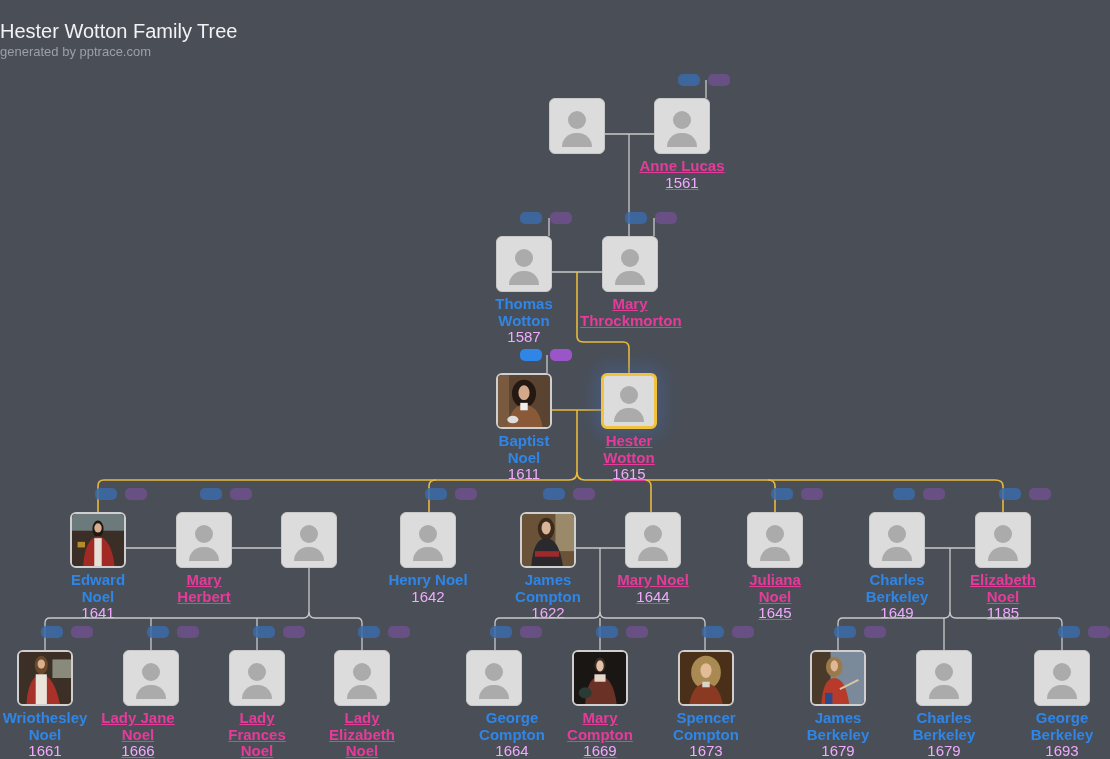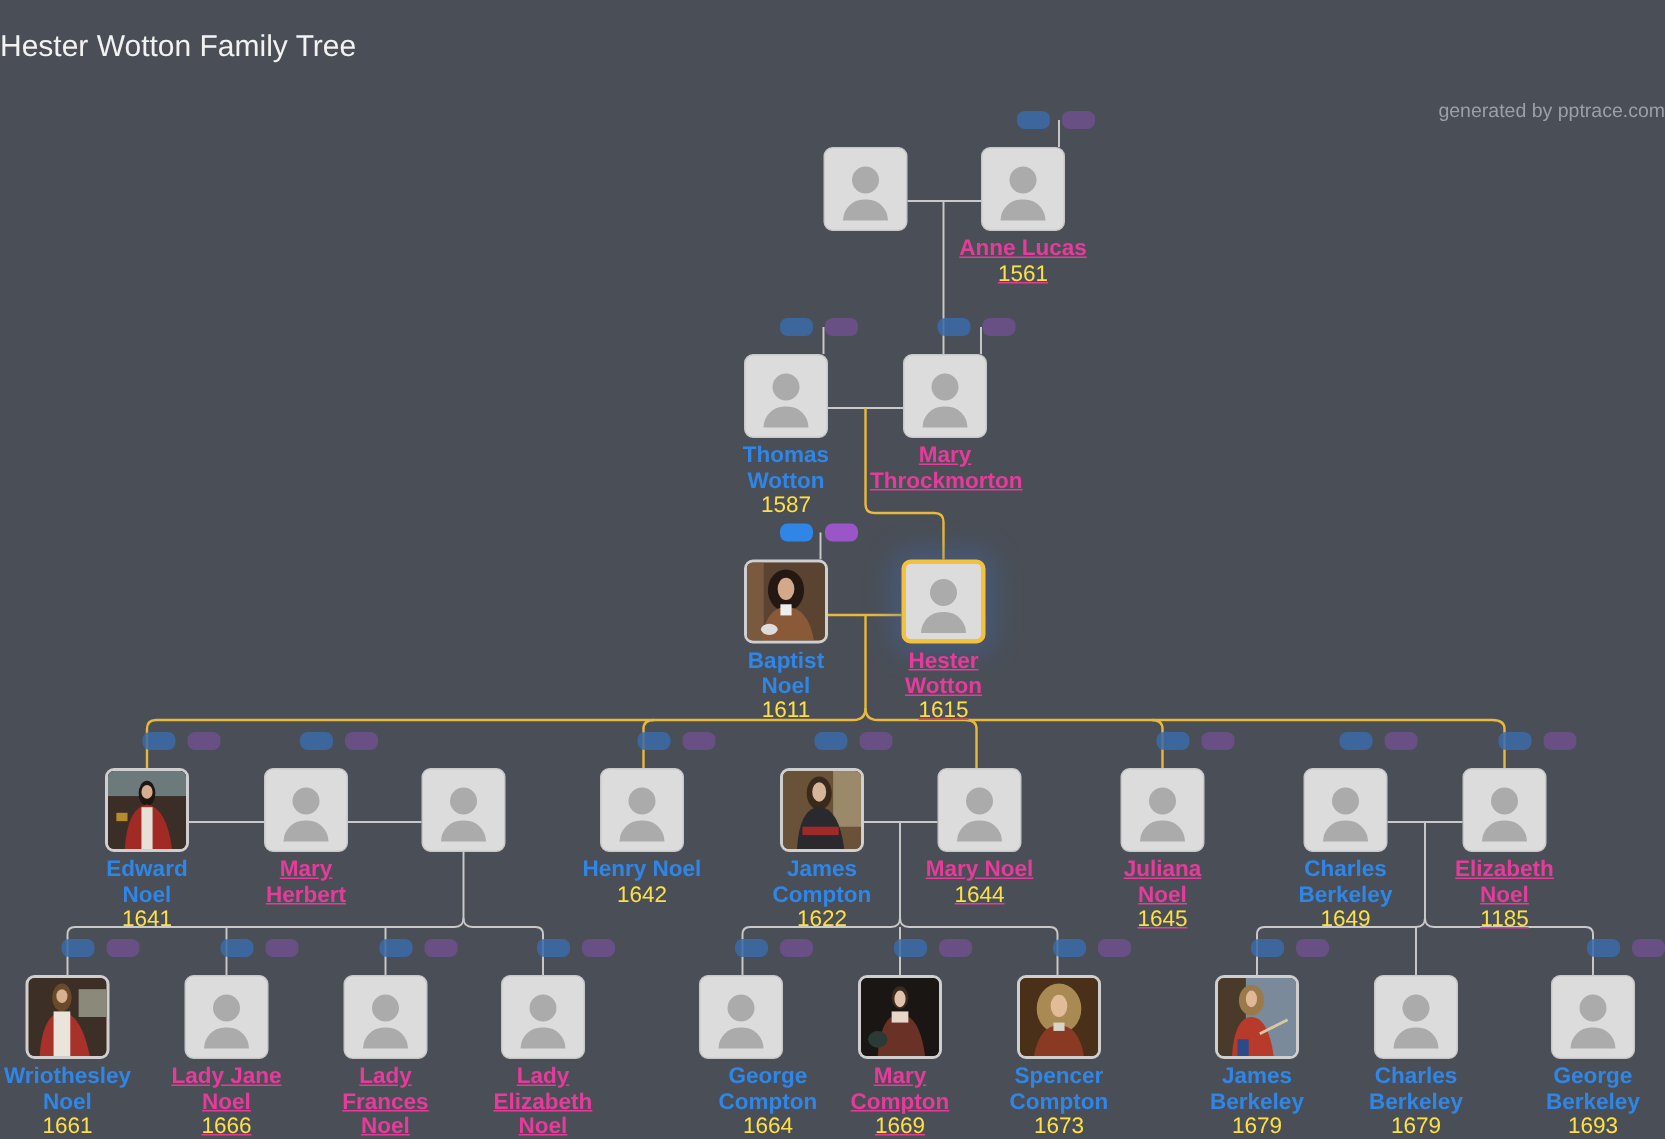--- a/index.html
+++ b/index.html
@@ -3,38 +3,38 @@
 <meta charset="utf-8">
 <style>
   html, body { margin:0; padding:0; }
   body {
     width:1110px; height:759px; overflow:hidden; position:relative;
     background:#4a4f57;
     font-family:"Liberation Sans", sans-serif;
   }
   .title { position:absolute; left:0; width:1110px; top:20px; text-align:left;
     color:#f2f2f2; font-size:20px; }
-  .subtitle { position:absolute; left:0; width:1110px; top:44px; text-align:right;
-    color:#9aa0a8; font-size:13px;margin-top:22px; }
+  .subtitle { position:absolute; left:0; width:1110px; top:44px; text-align:left;
+    color:#9aa0a8; font-size:13px; }
   svg.links { position:absolute; left:0; top:0; }
   .person { position:absolute; width:120px; text-align:center; }
   .card { position:absolute; left:32px; top:0; width:56px; height:56px; border-radius:6px;
     background:#dcdcdc; box-sizing:border-box; border:1px solid #c8c8c8; overflow:hidden; cursor:pointer; }
   .card.photo { background:#5a4535; border:2px solid #cfcfcf; }
   .card.hl { border:3px solid #f2c23d; box-shadow:0 0 18px 6px rgba(70,110,190,0.35); }
   .avatar-head { position:absolute; left:50%; top:12px; width:18px; height:18px; margin-left:-9px;
     border-radius:50%; background:#ababab; }
   .avatar-body { position:absolute; left:50%; top:34px; width:30px; height:14px; margin-left:-15px;
     border-radius:15px 15px 0 0; background:#ababab; }
   .card.hl .avatar-head { top:10px; } .card.hl .avatar-body { top:32px; }
   .portrait { position:absolute; inset:0; }
   .name { position:absolute; top:60px; left:0; width:120px; font-weight:bold; font-size:15px;
     line-height:16.5px; }
   .name.m { color:#2f86e6; } .name.f { color:#e63b9a;text-decoration:underline; }
-  .year { display:block; color:#fde047; font-weight:normal; font-size:15px; }
+  .year { display:block; color:#f0abfc; font-weight:normal; font-size:15px; }
   .pill { position:absolute; width:22px; height:12px; border-radius:5px; cursor:pointer; }
   .pill.b { background:#3a6aa8; opacity:0.85; }
   .pill.p { background:#6d4f8c; opacity:0.85; }
   .pill.bright.b { background:#2f86e6; opacity:1; }
   .pill.bright.p { background:#9a55c9; opacity:1; }
 </style>
 </head>
 <body>
 
 <div class="title">Hester Wotton Family Tree</div>
@@ -260,21 +260,21 @@
         <rect x="18" y="24" width="12" height="32" fill="#eae4da"></rect>
       </svg>
   </div>
   <div class="name m"><span>Wriothesley Noel</span><span class="year">1661</span></div>
 </div>
 <div class="person" style="left:91px;top:650px">
   <div class="card">
       <div class="avatar-head"></div>
       <div class="avatar-body"></div>
     </div>
-  <div class="name f" style="left:15px;width:90px"><span>Lady Jane Noel</span><span class="year">1666</span></div>
+  <div class="name f" style="left:2px;width:90px"><span>Lady Jane Noel</span><span class="year">1666</span></div>
 </div>
 <div class="person" style="left:197px;top:650px">
   <div class="card">
       <div class="avatar-head"></div>
       <div class="avatar-body"></div>
     </div>
   <div class="name f" style="left:25px;width:70px"><span>Lady Frances Noel</span></div>
 </div>
 <div class="person" style="left:302px;top:650px">
   <div class="card">

